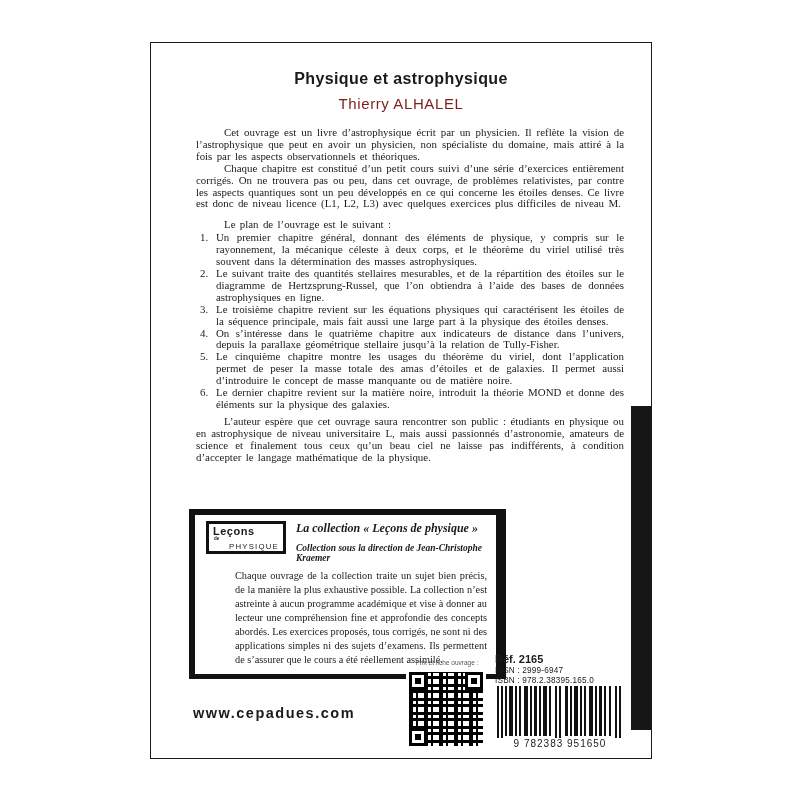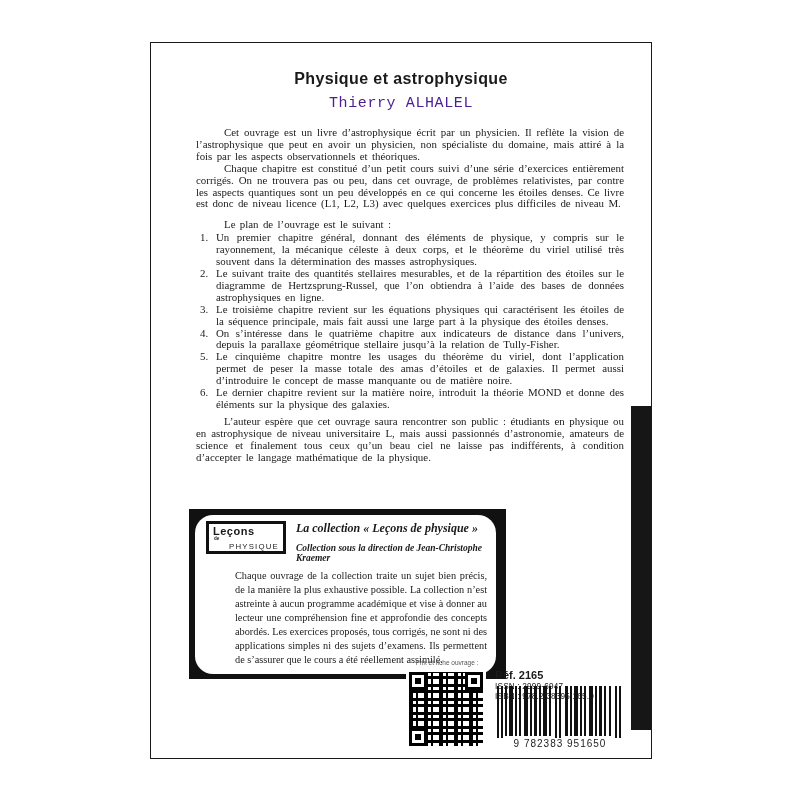--- a/index.html
+++ b/index.html
@@ -5,35 +5,35 @@
   html,body{margin:0;padding:0;background:#fff;}
   .page{position:relative;width:764px;height:800px;background:#ffffff;overflow:hidden;
         font-family:"Liberation Serif",serif;color:#1a1a1a;}
   .cover{position:absolute;left:150px;top:42px;width:500px;height:715px;
          border:1px solid #1a1a1a;background:#fff;}
   
   .title{position:absolute;left:0;top:27px;width:500px;text-align:center;
          font-family:"Liberation Sans",sans-serif;font-weight:700;font-size:16px;
          letter-spacing:.4px;}
   .author{position:absolute;left:0;top:52px;width:500px;text-align:center;
-          font-family:Liberation Mono, monospace;font-weight:400;font-size:15px;
-          letter-spacing:.6px;color:#4c1d95;}
+          font-family:Liberation Sans, sans-serif;font-weight:400;font-size:15px;
+          letter-spacing:.6px;color:#7f1d1d;}
   
   .bodytext{position:absolute;left:45px;top:84px;width:428px;height:425px;overflow:hidden;
             font-size:10.9px;line-height:11.9px;text-align:justify;word-spacing:1.6px;}
   .bodytext p{margin:0;text-indent:28px;}
   .bodytext p.plan-intro{margin-top:9px;}
   .bodytext ol{margin:1px 0 0 0;padding:0 0 0 16px;list-style:none;counter-reset:pl;}
   .bodytext ol li{counter-increment:pl;position:relative;padding-left:4px;text-align:justify;}
   .bodytext ol li::before{content:counter(pl) ".";position:absolute;left:-12px;}
   .bodytext p.closing{margin-top:5px;}
   
   .collection-box{position:absolute;left:38px;top:466px;width:317px;background:#111;
                   padding:6px 10px 5px 6px;box-sizing:border-box;}
-  .collection-inner{background:#fff;padding:4px 9px 7px 9px;position:relative;border-radius:18px;}
+  .collection-inner{background:#fff;padding:4px 9px 7px 9px;position:relative;}
   .coll-head{display:flex;align-items:flex-start;}
   .logo-box{flex:0 0 auto;border:3px solid #111;padding:2px 4px 1px 4px;margin:2px 10px 0 2px;
             font-family:"Liberation Sans",sans-serif;line-height:1;background:#fff;}
   .logo-l1{font-weight:700;font-size:11px;letter-spacing:.5px;}
   .logo-l2{font-size:4.5px;font-weight:700;margin:0 0 1px 1px;}
   .logo-l3{font-weight:400;font-size:7.8px;letter-spacing:1.2px;margin-left:16px;}
   .coll-titles{padding-top:2px;}
   .coll-heading{font-style:italic;font-weight:700;font-size:12px;margin-bottom:7px;}
   .coll-subheading{font-style:italic;font-weight:600;font-size:9.5px;}
   .coll-body{margin-top:6px;font-size:10.3px;line-height:14px;text-align:justify;margin-left:31px;}
@@ -47,21 +47,21 @@
       border:3px solid #fff;box-sizing:border-box;}
   .qr-noise{position:absolute;inset:0;
       background:
         repeating-linear-gradient(90deg,#000 0 4px,transparent 4px 7px,#000 7px 9px,transparent 9px 15px),
         repeating-linear-gradient(0deg,#fff 0 3px,transparent 3px 6px,#fff 6px 11px,transparent 11px 14px),
         #000;}
   .qr .f{position:absolute;width:18px;height:18px;border:3px solid #000;background:#fff;box-sizing:border-box;}
   .qr .f::after{content:"";position:absolute;inset:3px;background:#000;}
   .qr .f.tl{left:0;top:0}.qr .f.tr{right:0;top:0}.qr .f.bl{left:0;bottom:0}
   
-  .refblock{position:absolute;left:344px;top:626px;width:136px;
+  .refblock{position:absolute;left:344px;top:610px;width:136px;
             font-family:"Liberation Sans",sans-serif;}
   .ref-line{font-weight:700;font-size:11px;}
   .issn-line,.isbn-line{font-size:8.2px;margin-top:1px;letter-spacing:.2px;}
   .barcode{position:absolute;left:346px;top:643px;width:126px;height:66px;}
   .barcode svg{display:block;}
   .barcode-digits{position:absolute;left:0px;top:52px;width:126px;text-align:center;
                   font-family:"Liberation Sans",sans-serif;font-size:10px;letter-spacing:1px;
                   background:#fff;}
   .spine-bar{position:absolute;left:480px;top:363px;width:20px;height:324px;background:#161616;}
 </style>
@@ -99,20 +99,21 @@
           </div>
           <div class="coll-titles">
             <div class="coll-heading">La collection « Leçons de physique »</div>
             <div class="coll-subheading">Collection sous la direction de Jean-Christophe Kraemer</div>
           </div>
         </div>
         <div class="coll-body">Chaque ouvrage de la collection traite un sujet bien précis, de la manière la plus exhaustive possible. La collection n’est astreinte à aucun programme académique et vise à donner au lecteur une compréhension fine et approfondie des concepts abordés. Les exercices proposés, tous corrigés, ne sont ni des applications simples ni des sujets d’examens. Ils permettent de s’assurer que le cours a été réellement assimilé.</div>
       </div>
     </div>
 
+    <div class="website">www.cepadues.com</div>
 
     <div class="qr-caption">Prix et fiche ouvrage :</div>
     <div class="qr">
       <div class="qr-noise"></div>
       <div class="f tl"></div>
       <div class="f tr"></div>
       <div class="f bl"></div>
     </div>
 
     <div class="refblock">

